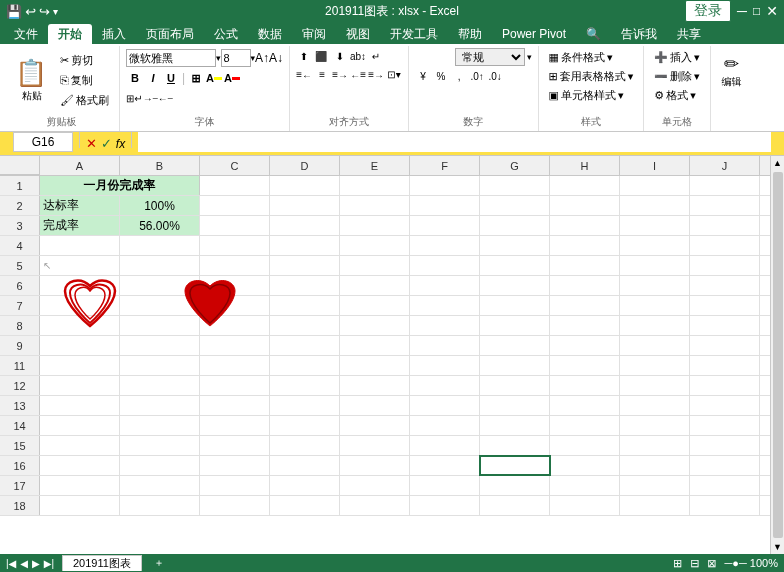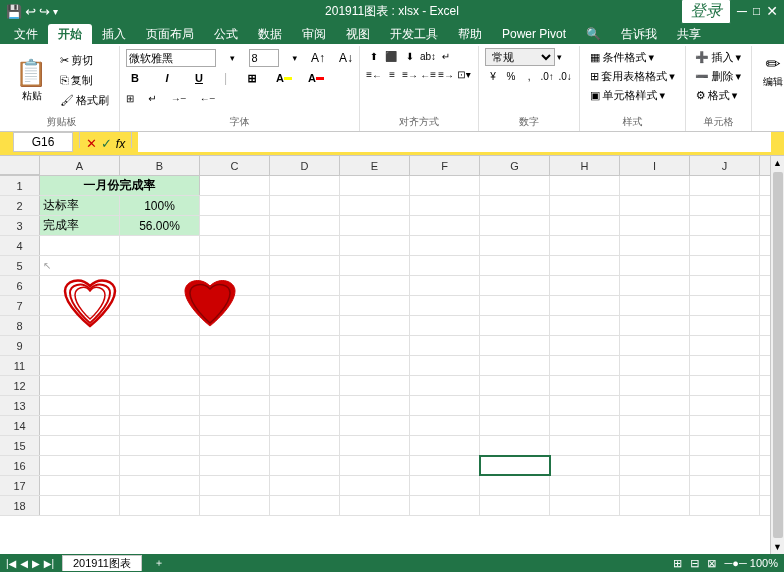--- a/index.html
+++ b/index.html
@@ -91,21 +91,21 @@
       cursor: pointer;
       border-radius: 2px;
       font-size: 10px;
       border: 1px solid transparent;
     }
 
     
     .font-row {
       display: flex;
       align-items: center;
-      gap: 14px;
+      gap: 0;
       height: 20px;
     }
     .font-select {
       width: 90px;
       height: 18px;
       font-size: 11px;
       border: 1px solid #aaa;
       padding: 0 2px;
     }
     .size-select {
@@ -253,26 +253,26 @@
     
     .align-btn-sm {
       width: 16px; height: 16px;
       display: flex; align-items: center; justify-content: center;
       font-size: 10px; cursor: pointer;
       border: 1px solid transparent; border-radius: 2px;
     }
 
     .combo-select {
       height: 18px; font-size: 11px; border: 1px solid #aaa;
-      width: 70px; padding: 0 2px;
+      width: 70px; padding: 0 2px; margin-left: 40px;
     }
 
     .login-btn {
       background: #fff; color: #217346; border: 1px solid #217346;
-      padding: 1px 8px; font-size: 16px; cursor: pointer; border-radius: 2px; font-style: italic;
+      padding: 1px 8px; font-size: 14px; cursor: pointer; border-radius: 2px;
     }
   </style>
 </head>
 <body>
 
 <div style="height:22px; background:#217346; display:flex; align-items:center; justify-content:space-between; padding:0 6px; position:relative;">
   <div class="qat">
     <span style="color:white;font-size:13px;cursor:pointer;">💾</span>
     <span style="color:white;font-size:13px;cursor:pointer;">↩</span>
     <span style="color:white;font-size:13px;cursor:pointer;">↪</span>

